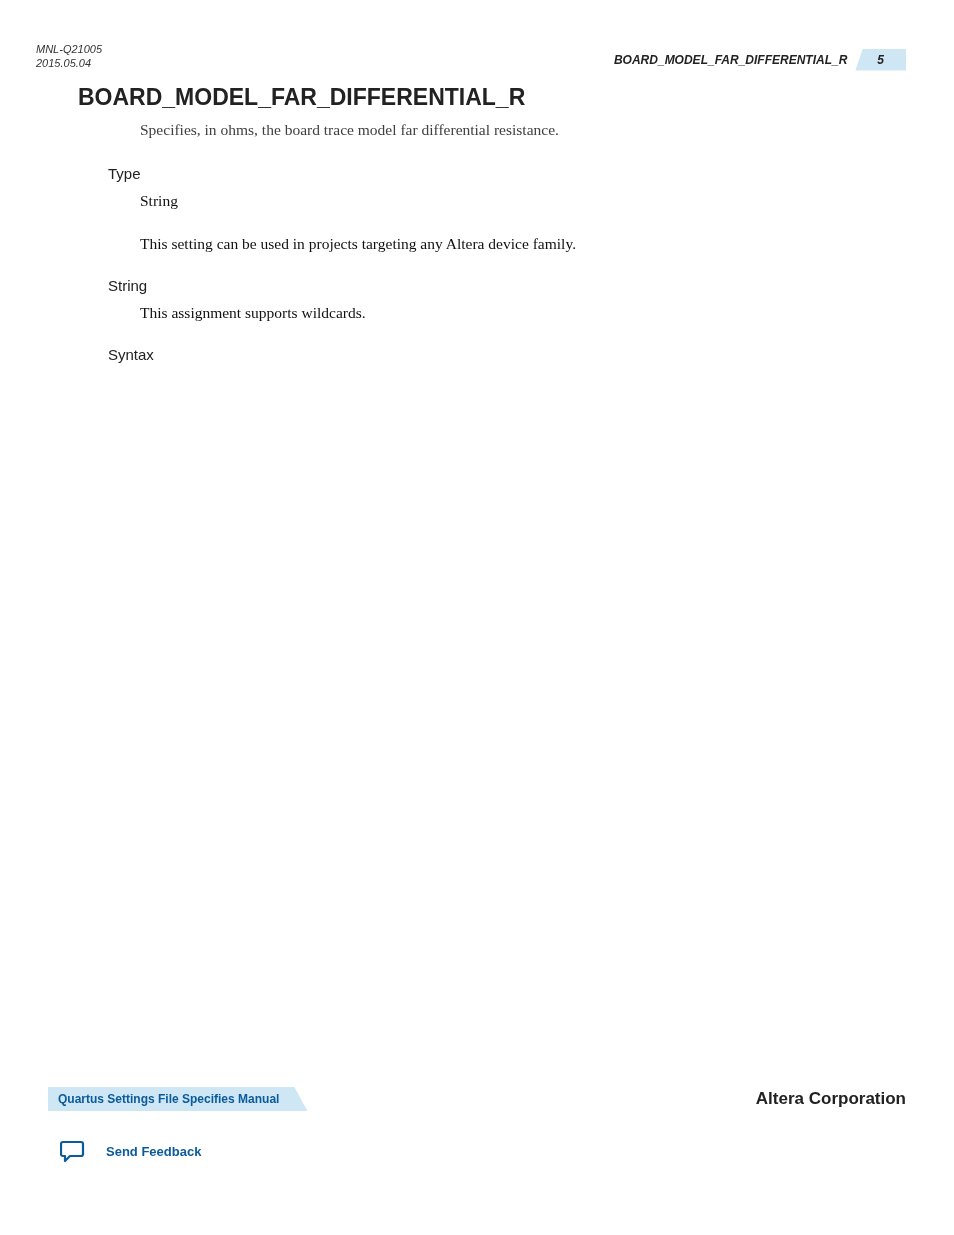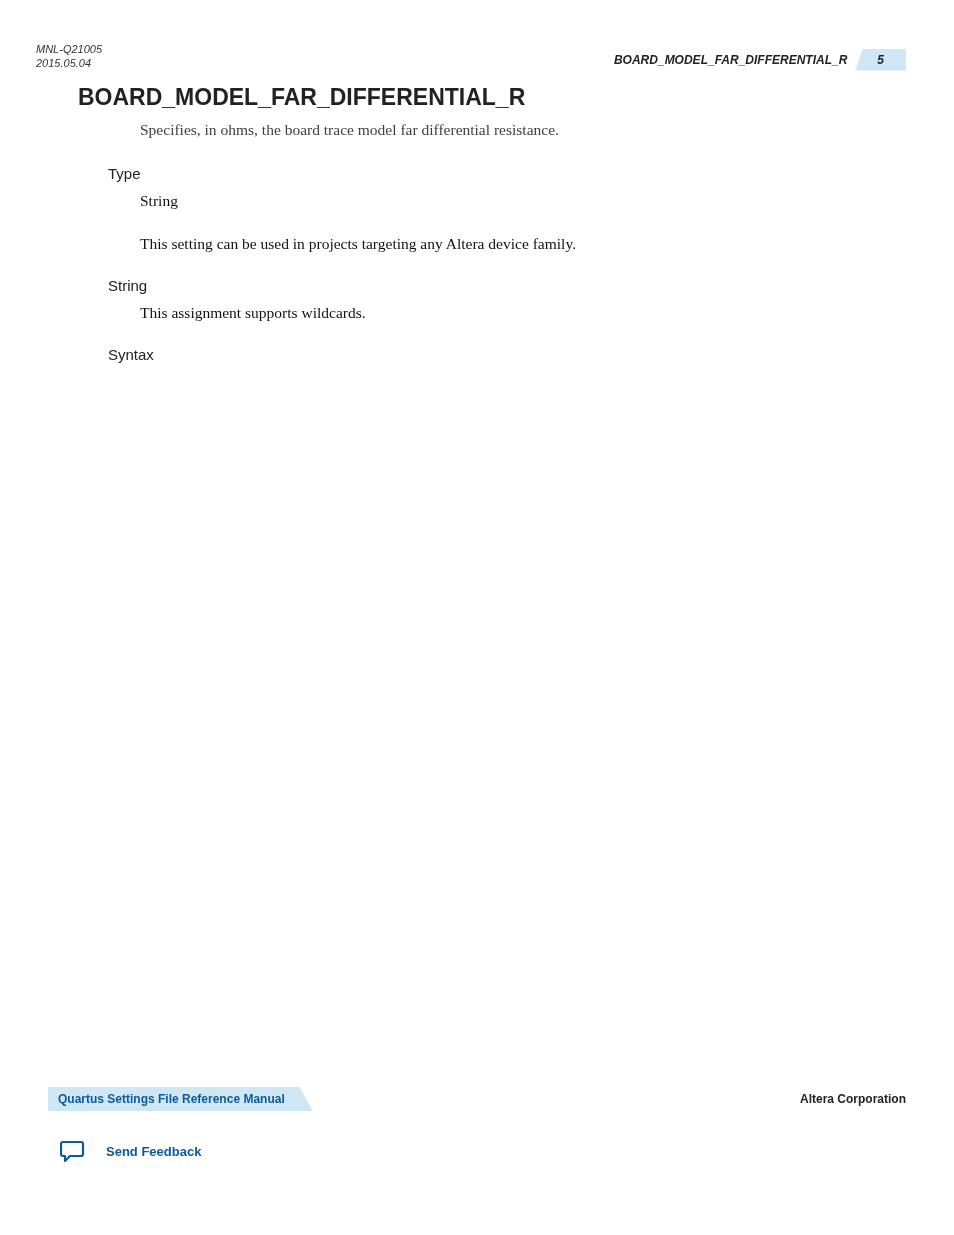--- a/index.html
+++ b/index.html
@@ -99,21 +99,21 @@
       background: #cfe7f5;
       color: #0a5a9c;
       font-family: Arial, Helvetica, sans-serif;
       font-size: 12px;
       font-weight: bold;
       padding: 5px 28px 5px 10px;
       clip-path: polygon(0 0, 95% 0, 100% 100%, 0 100%);
     }
     .footer-right {
       font-family: Arial, Helvetica, sans-serif;
-      font-size: 12px;
+      font-size: 17px;
       font-weight: bold;
       color: #222;
     }
     .feedback-row {
       display: flex;
       align-items: center;
       gap: 20px;
       margin-top: 28px;
       margin-left: 12px;
     }
@@ -149,21 +149,21 @@
   <p class="section-body">This setting can be used in projects targeting any Altera device family.</p>
 
   <div class="section-heading">String</div>
   <p class="section-body">This assignment supports wildcards.</p>
 
   <div class="section-heading">Syntax</div>
 </div>
 
 <div class="footer">
   <div class="footer-bar">
-    <div class="footer-left">Quartus Settings File Reference Manual</div>
+    <div class="footer-left">Quartus Settings File Specifies Manual</div>
     <div class="footer-right">Altera Corporation</div>
   </div>
   <div class="feedback-row">
     <span class="feedback-icon">
       <svg width="26" height="24" viewBox="0 0 26 24">
         <path d="M3 3 h18 a2 2 0 0 1 2 2 v10 a2 2 0 0 1 -2 2 h-11 l-5 5 v-5 h-2 a2 2 0 0 1 -2 -2 v-10 a2 2 0 0 1 2 -2 z" fill="none" stroke="#0a5a9c" stroke-width="2.2" stroke-linejoin="round"></path>
       </svg>
     </span>
     <span class="feedback-text">Send Feedback</span>
   </div>

